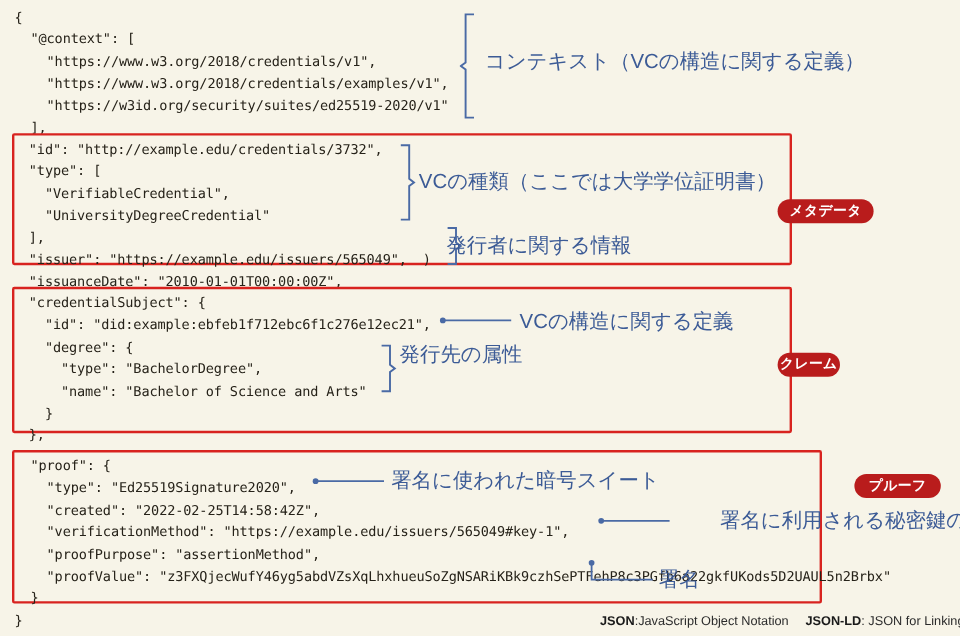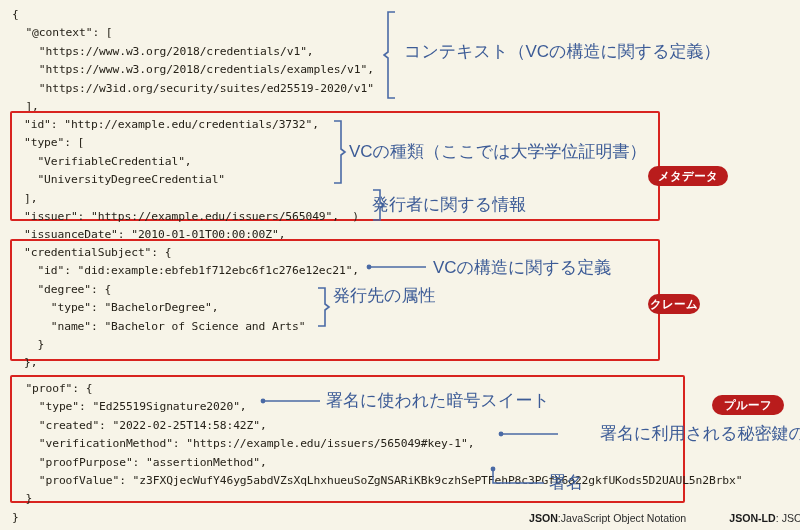--- a/index.html
+++ b/index.html
@@ -63,21 +63,21 @@
   .brace svg { display: block; }
   .leader { position: absolute; }
   .leader svg { display: block; }
   .legend {
     position: absolute;
     font-size: 10.6px;
     color: #2b2b2b;
     font-family: "Liberation Sans", sans-serif;
     white-space: nowrap;
   }
-  .legend b { font-weight: bold; color: #1a1a1a; margin-left: 29px; }
+  .legend b { font-weight: bold; color: #1a1a1a; }
   .legend .sep { display: inline-block; width: 14px; }
 </style>
 </head>
 <body>
 
 <div id="stage">
 
   <div class="code" style="left:12px; top:6px;">{
   "@context": [
     "https://www.w3.org/2018/credentials/v1",

